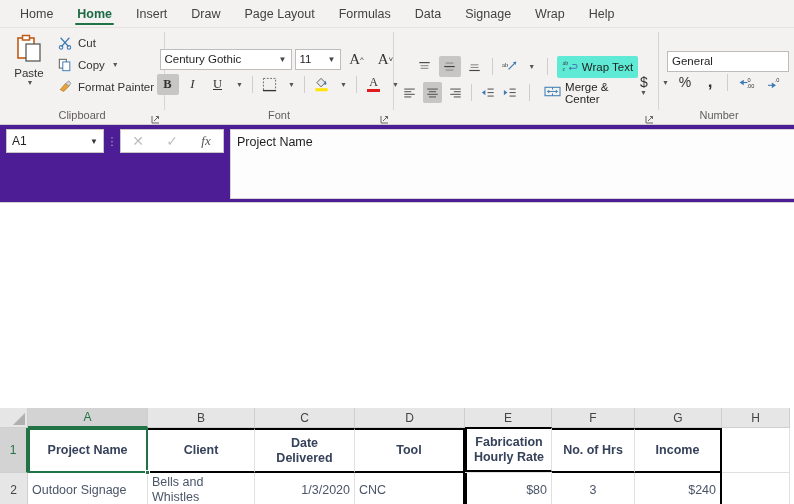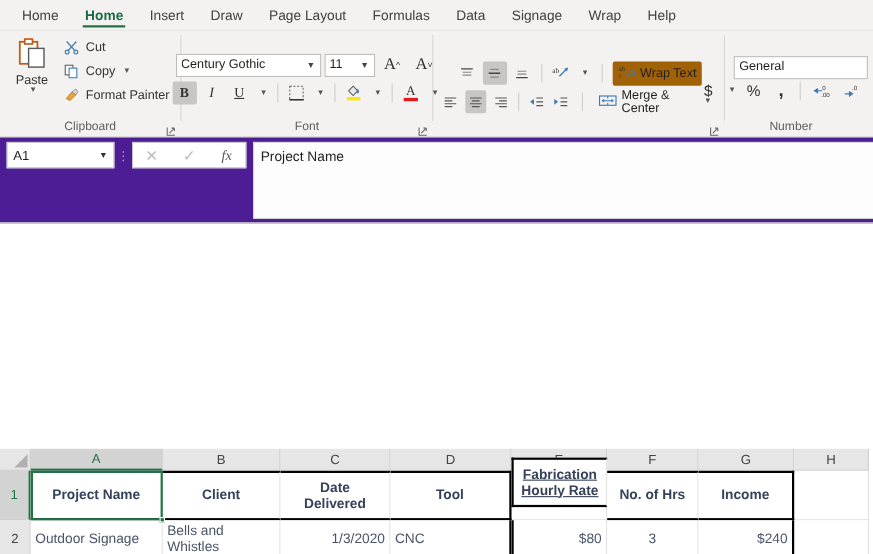--- a/index.html
+++ b/index.html
@@ -88,21 +88,21 @@
   .bsym { font-weight: bold; font-size: 12.5px; font-family: "Liberation Serif", serif; }
   .isym { font-style: italic; font-size: 13px; font-family: "Liberation Serif", serif; }
   .usym { font-size: 12.5px; font-family: "Liberation Serif", serif; text-decoration: underline; }
 
   
   .algrp-body { display: flex; flex-direction: column; justify-content: center; gap: 4px; padding: 6px 6px 0 6px; }
   .wrapbtn {
     display: flex; align-items: center; gap: 4px; height: 22px;
     padding: 0 5px; font-size: 11.5px; color: #201f1e; cursor: pointer; border-radius: 2px;
   }
-  .wrapbtn.on { background: #a16207; }
+  .wrapbtn.on { background: #5eead4; }
 
   
   .numgrp-body { display: flex; flex-direction: column; justify-content: center; gap: 0; padding: 6px 4px 0 6px; align-items: flex-end; }
   .numfmt { width: 122px; }
 
   
   .fbar {
     position: relative; height: 78px; background: #4c1d95;
     display: flex; align-items: flex-start; padding: 4px 0 0 6px;
     border-bottom: 1px solid #d2d0ce;
@@ -537,21 +537,21 @@
       <div class="cell" style="left: 355px; top: 270px; width: 110px; height: 35px;"></div>
       <div class="cell" style="left: 465px; top: 270px; width: 87px; height: 35px;"></div>
       <div class="cell" style="left: 552px; top: 270px; width: 83px; height: 35px;"></div>
       <div class="cell" style="left: 635px; top: 270px; width: 87px; height: 35px;"></div>
       <div class="cell" style="left: 722px; top: 270px; width: 68px; height: 35px;"></div>
       <div class="cell hdrcell wraptxt bt bb" style="left: 28px; top: 225px; width: 120px; height: 45px;">Project Name</div>
       <div class="cell hdrcell wraptxt bt bb" style="left: 148px; top: 225px; width: 107px; height: 45px;">Client</div>
       <div class="cell hdrcell wraptxt bt bb" style="left: 255px; top: 225px; width: 100px; height: 45px;">Date
 Delivered</div>
       <div class="cell hdrcell wraptxt bt bb br" style="left: 355px; top: 225px; width: 110px; height: 45px;">Tool</div>
-      <div class="cell hdrcell wraptxt bt bb bl" style="left: 465px; top: 213px; width: 87px; height: 45px; text-decoration: underline;">Fabrication
+      <div class="cell hdrcell wraptxt bt bb bl" style="left: 465px; top: 224px; width: 87px; height: 45px;">Fabrication
 Hourly Rate</div>
       <div class="cell hdrcell wraptxt bt bb" style="left: 552px; top: 225px; width: 83px; height: 45px;">No. of Hrs</div>
       <div class="cell hdrcell wraptxt bt bb br" style="left: 635px; top: 225px; width: 87px; height: 45px;">Income</div>
       <div class="cell wraptxt" style="left: 28px; top: 270px; width: 120px; height: 35px;">Outdoor Signage</div>
       <div class="cell wraptxt" style="left: 148px; top: 270px; width: 107px; height: 35px;">Bells and
 Whistles</div>
       <div class="cell ar" style="left: 255px; top: 270px; width: 100px; height: 35px;">1/3/2020</div>
       <div class="cell br" style="left: 355px; top: 270px; width: 110px; height: 35px;">CNC</div>
       <div class="cell ar bl" style="left: 465px; top: 270px; width: 87px; height: 35px;">$80</div>
       <div class="cell ac" style="left: 552px; top: 270px; width: 83px; height: 35px;">3</div>

